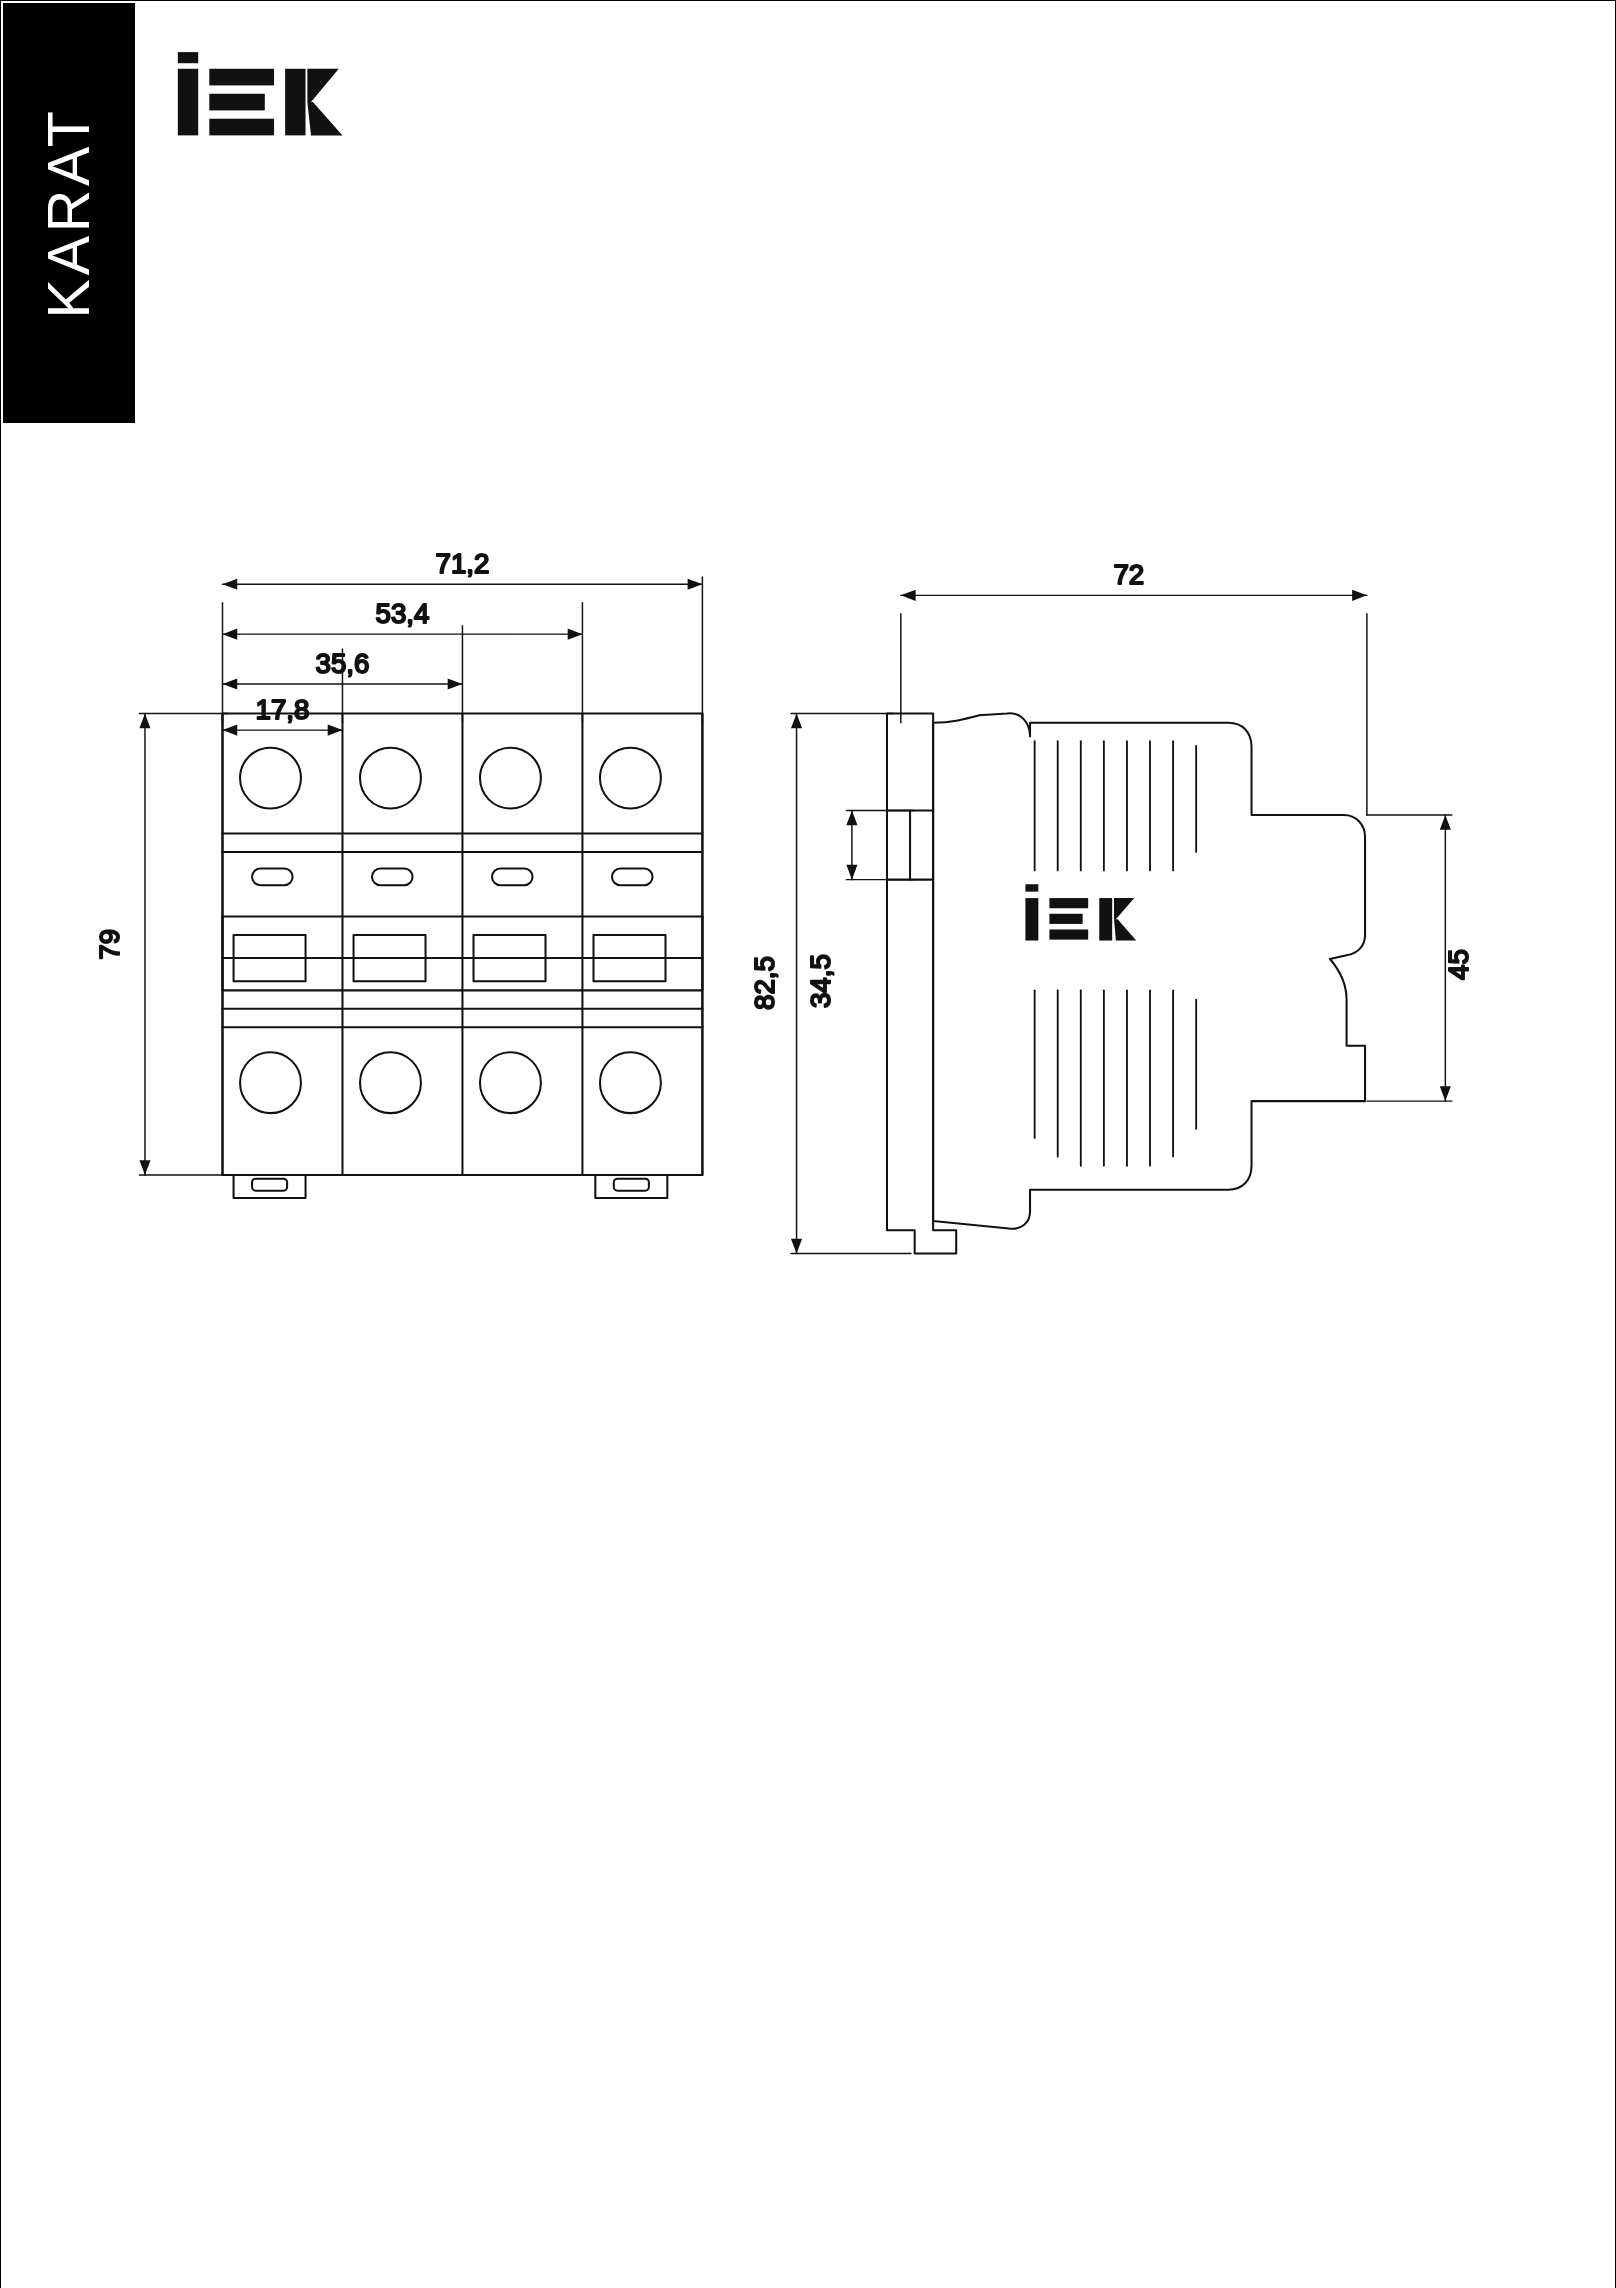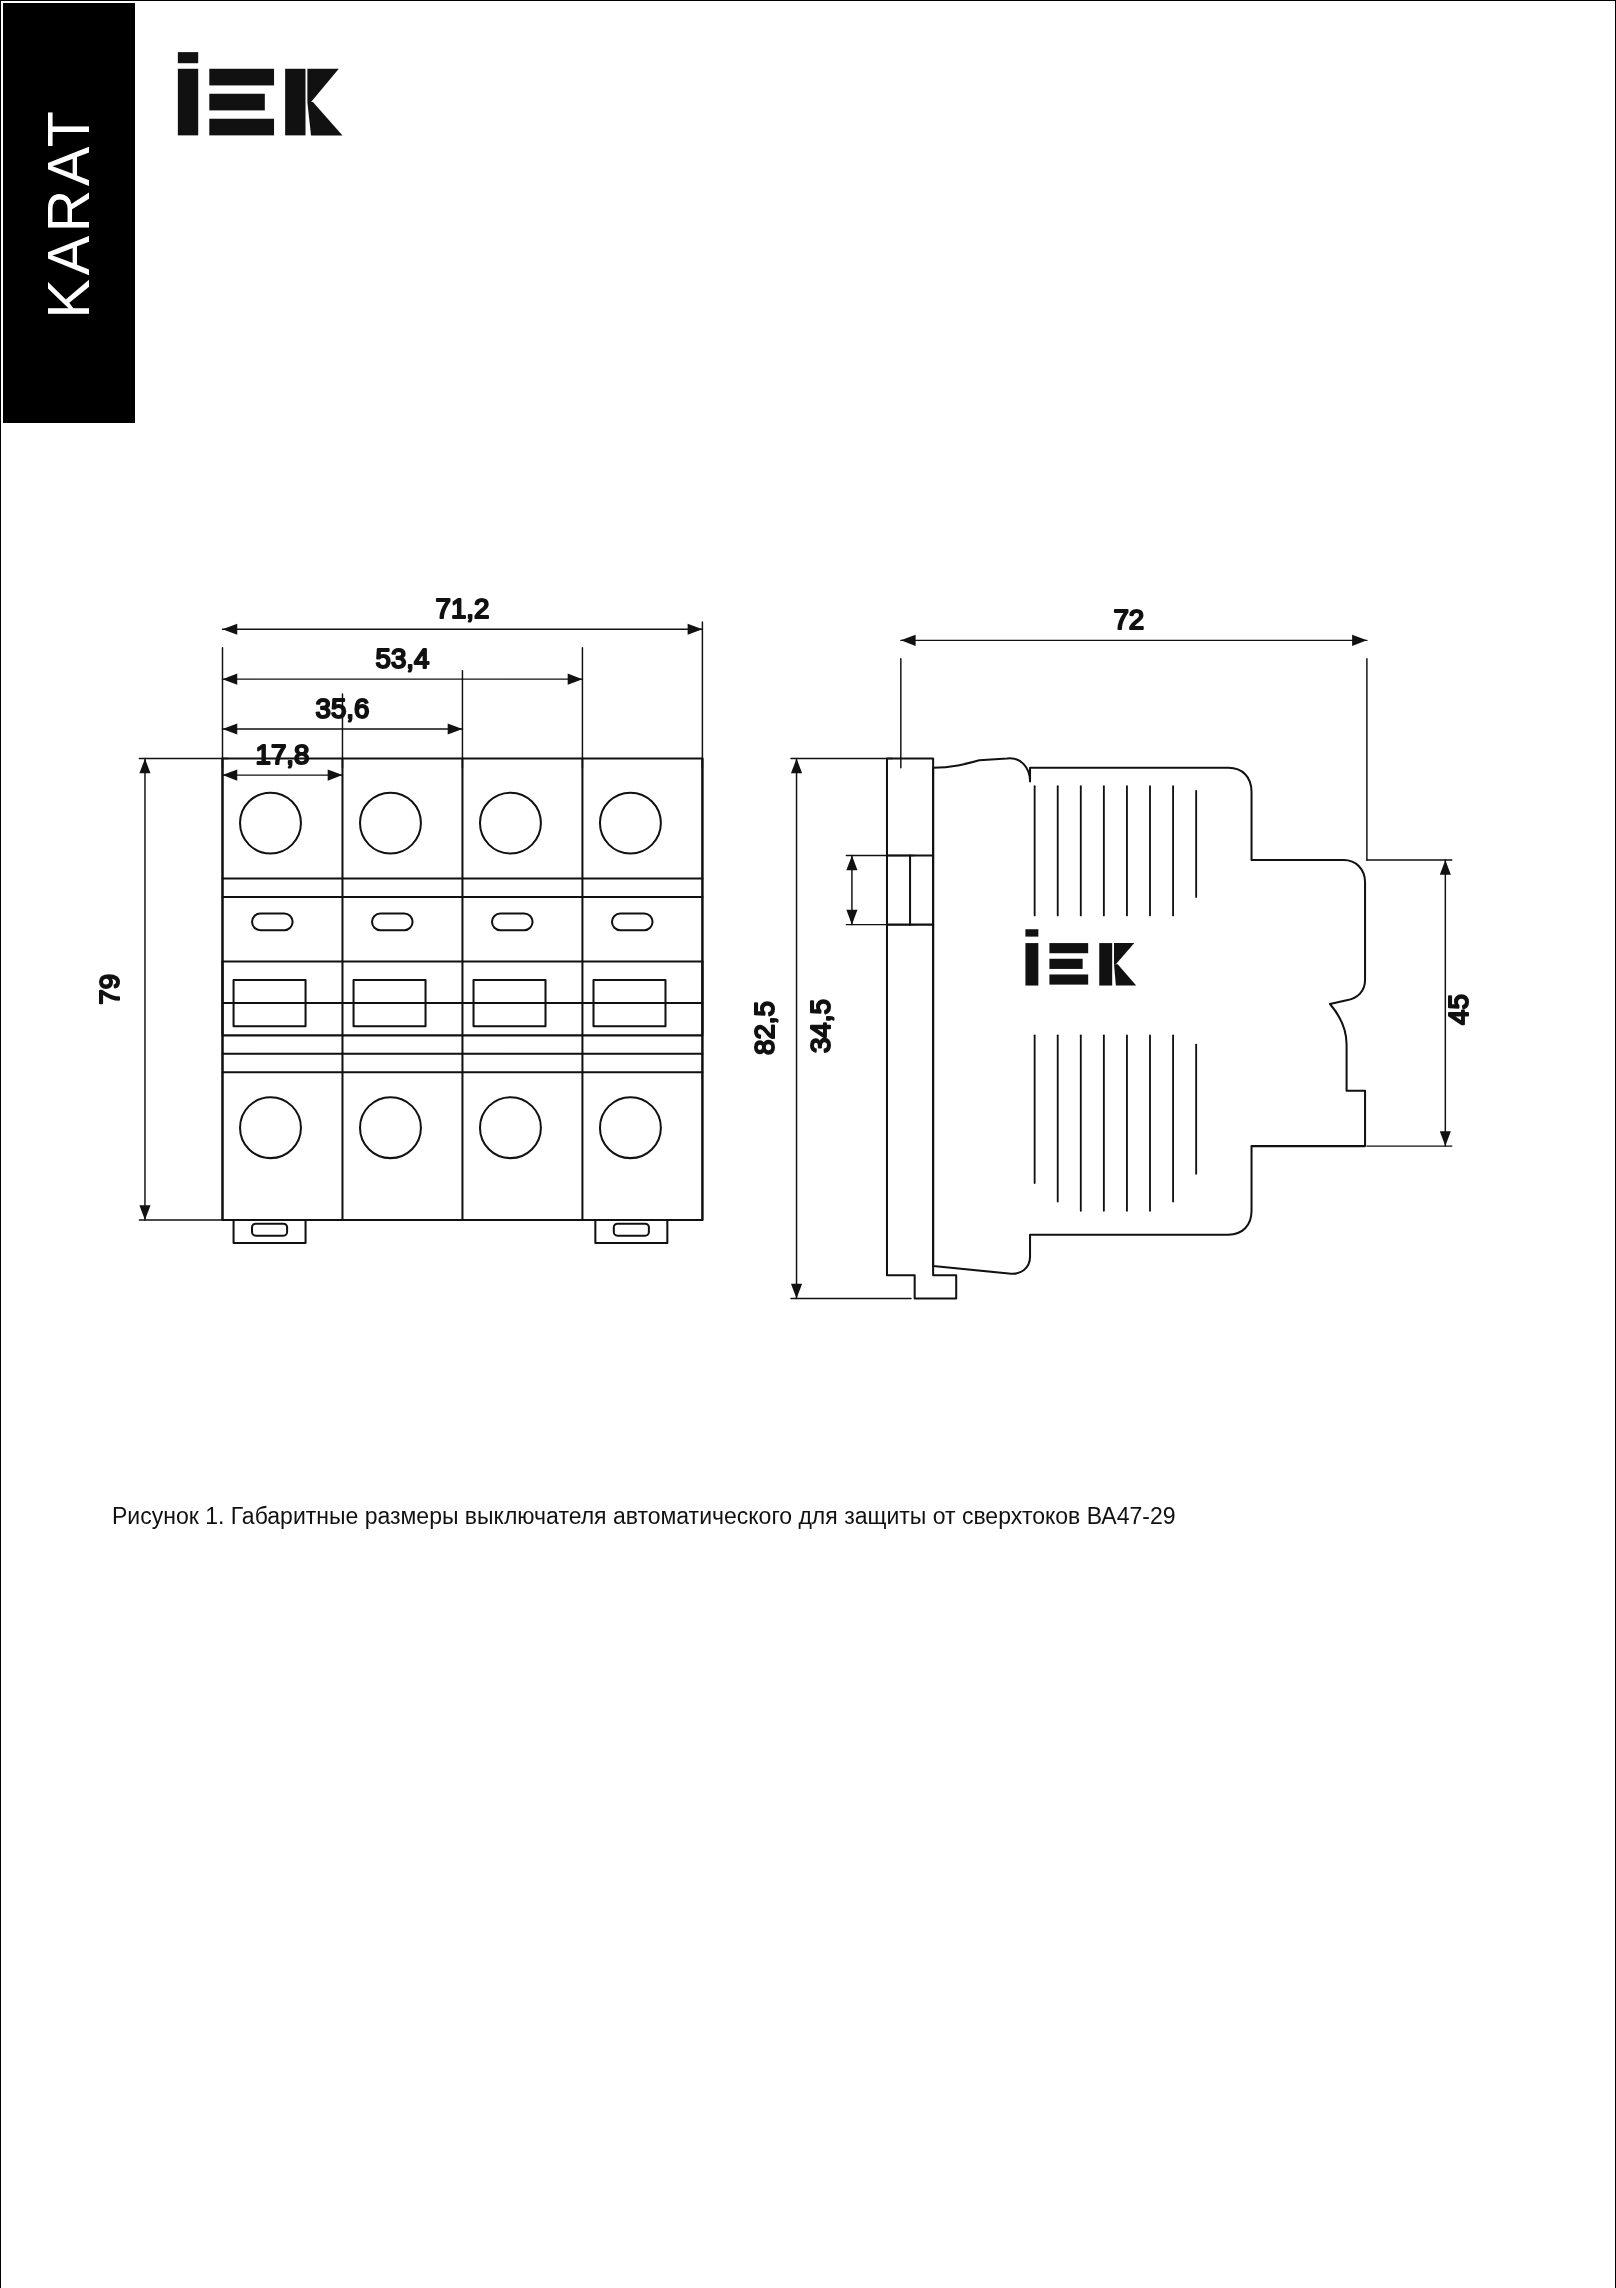--- a/index.html
+++ b/index.html
@@ -55,21 +55,21 @@
     left: 175px;
     top: 51px;
     width: 185px;
     height: 102px;
   }
 
   
   .drawing {
     position: absolute;
     left: 0;
-    top: 462px;
+    top: 417px;
     width: 1396px;
     height: 1034px;
   }
 
   
   .caption {
     position: absolute;
     left: 111px;
     top: 1500px;
     width: 1403px;
@@ -292,16 +292,15 @@
         </g>
 
         <text x="1222" y="180" font-size="30" text-anchor="middle">72</text>
         <text x="838" y="612" font-size="30" text-anchor="middle" transform="rotate(-90 838 612)">82,5</text>
         <text x="898" y="610" font-size="30" text-anchor="middle" transform="rotate(-90 898 610)">34,5</text>
         <text x="1590" y="592" font-size="30" text-anchor="middle" transform="rotate(-90 1590 592)">45</text>
       </g>
     </svg>
   </div>
 
-  <div class="caption">Рисунок 1. Габаритные размеры выключателя автоматического для защиты от сверхтоков ВА47-29</div>
 
 </div>
 
 
 </body></html>

